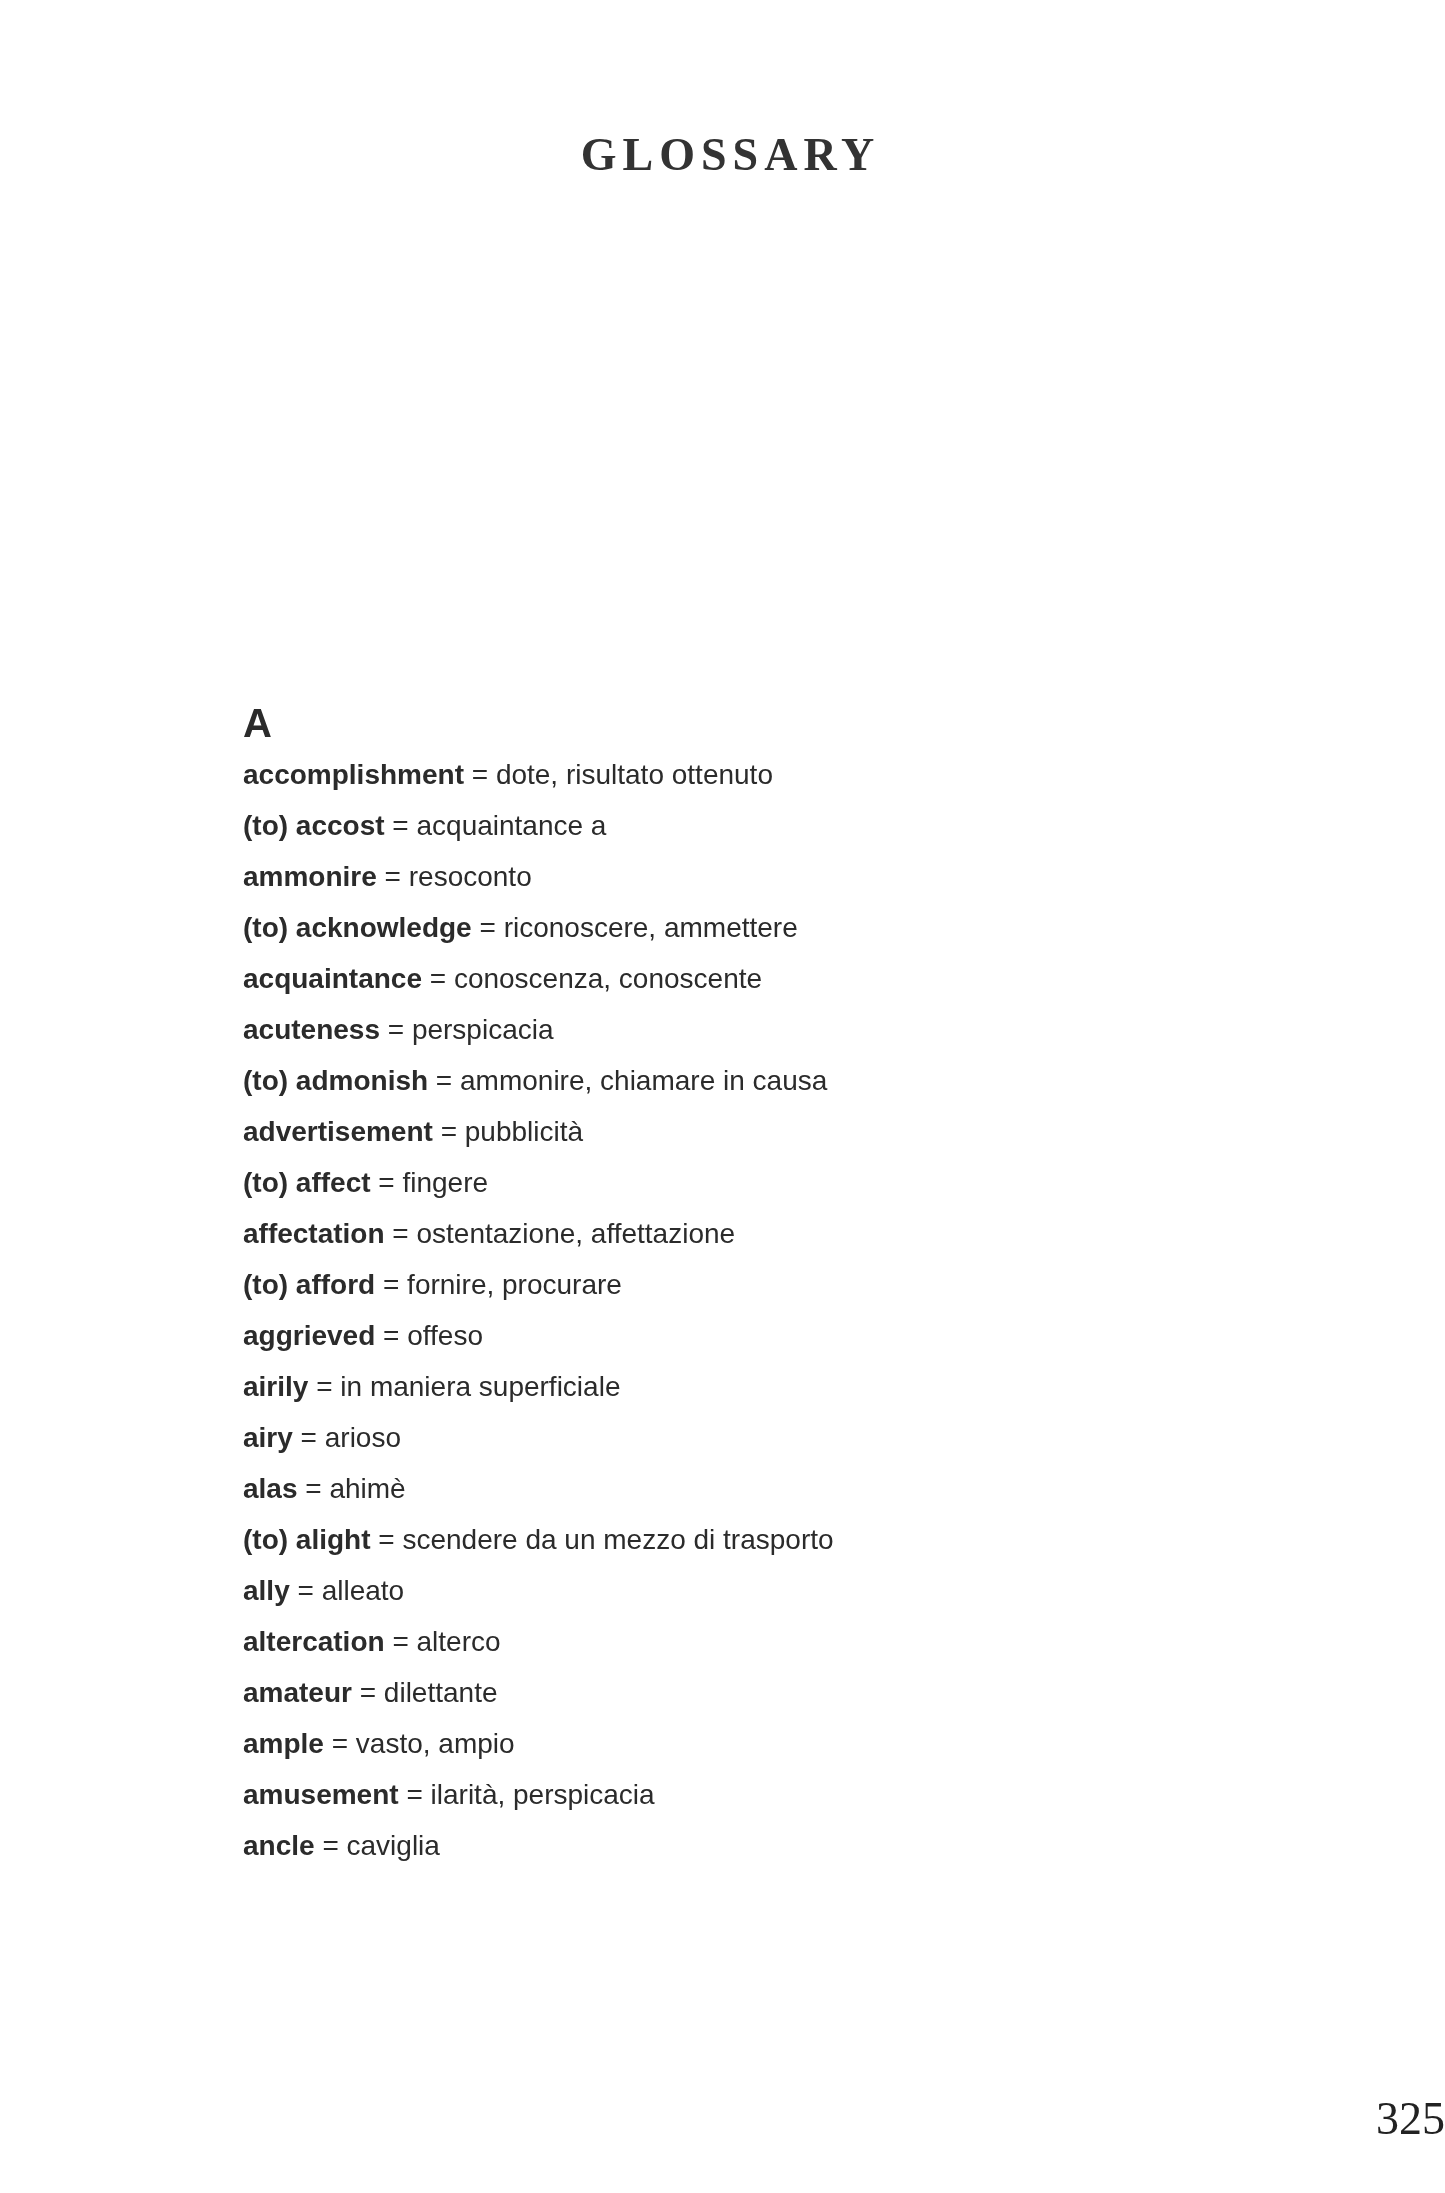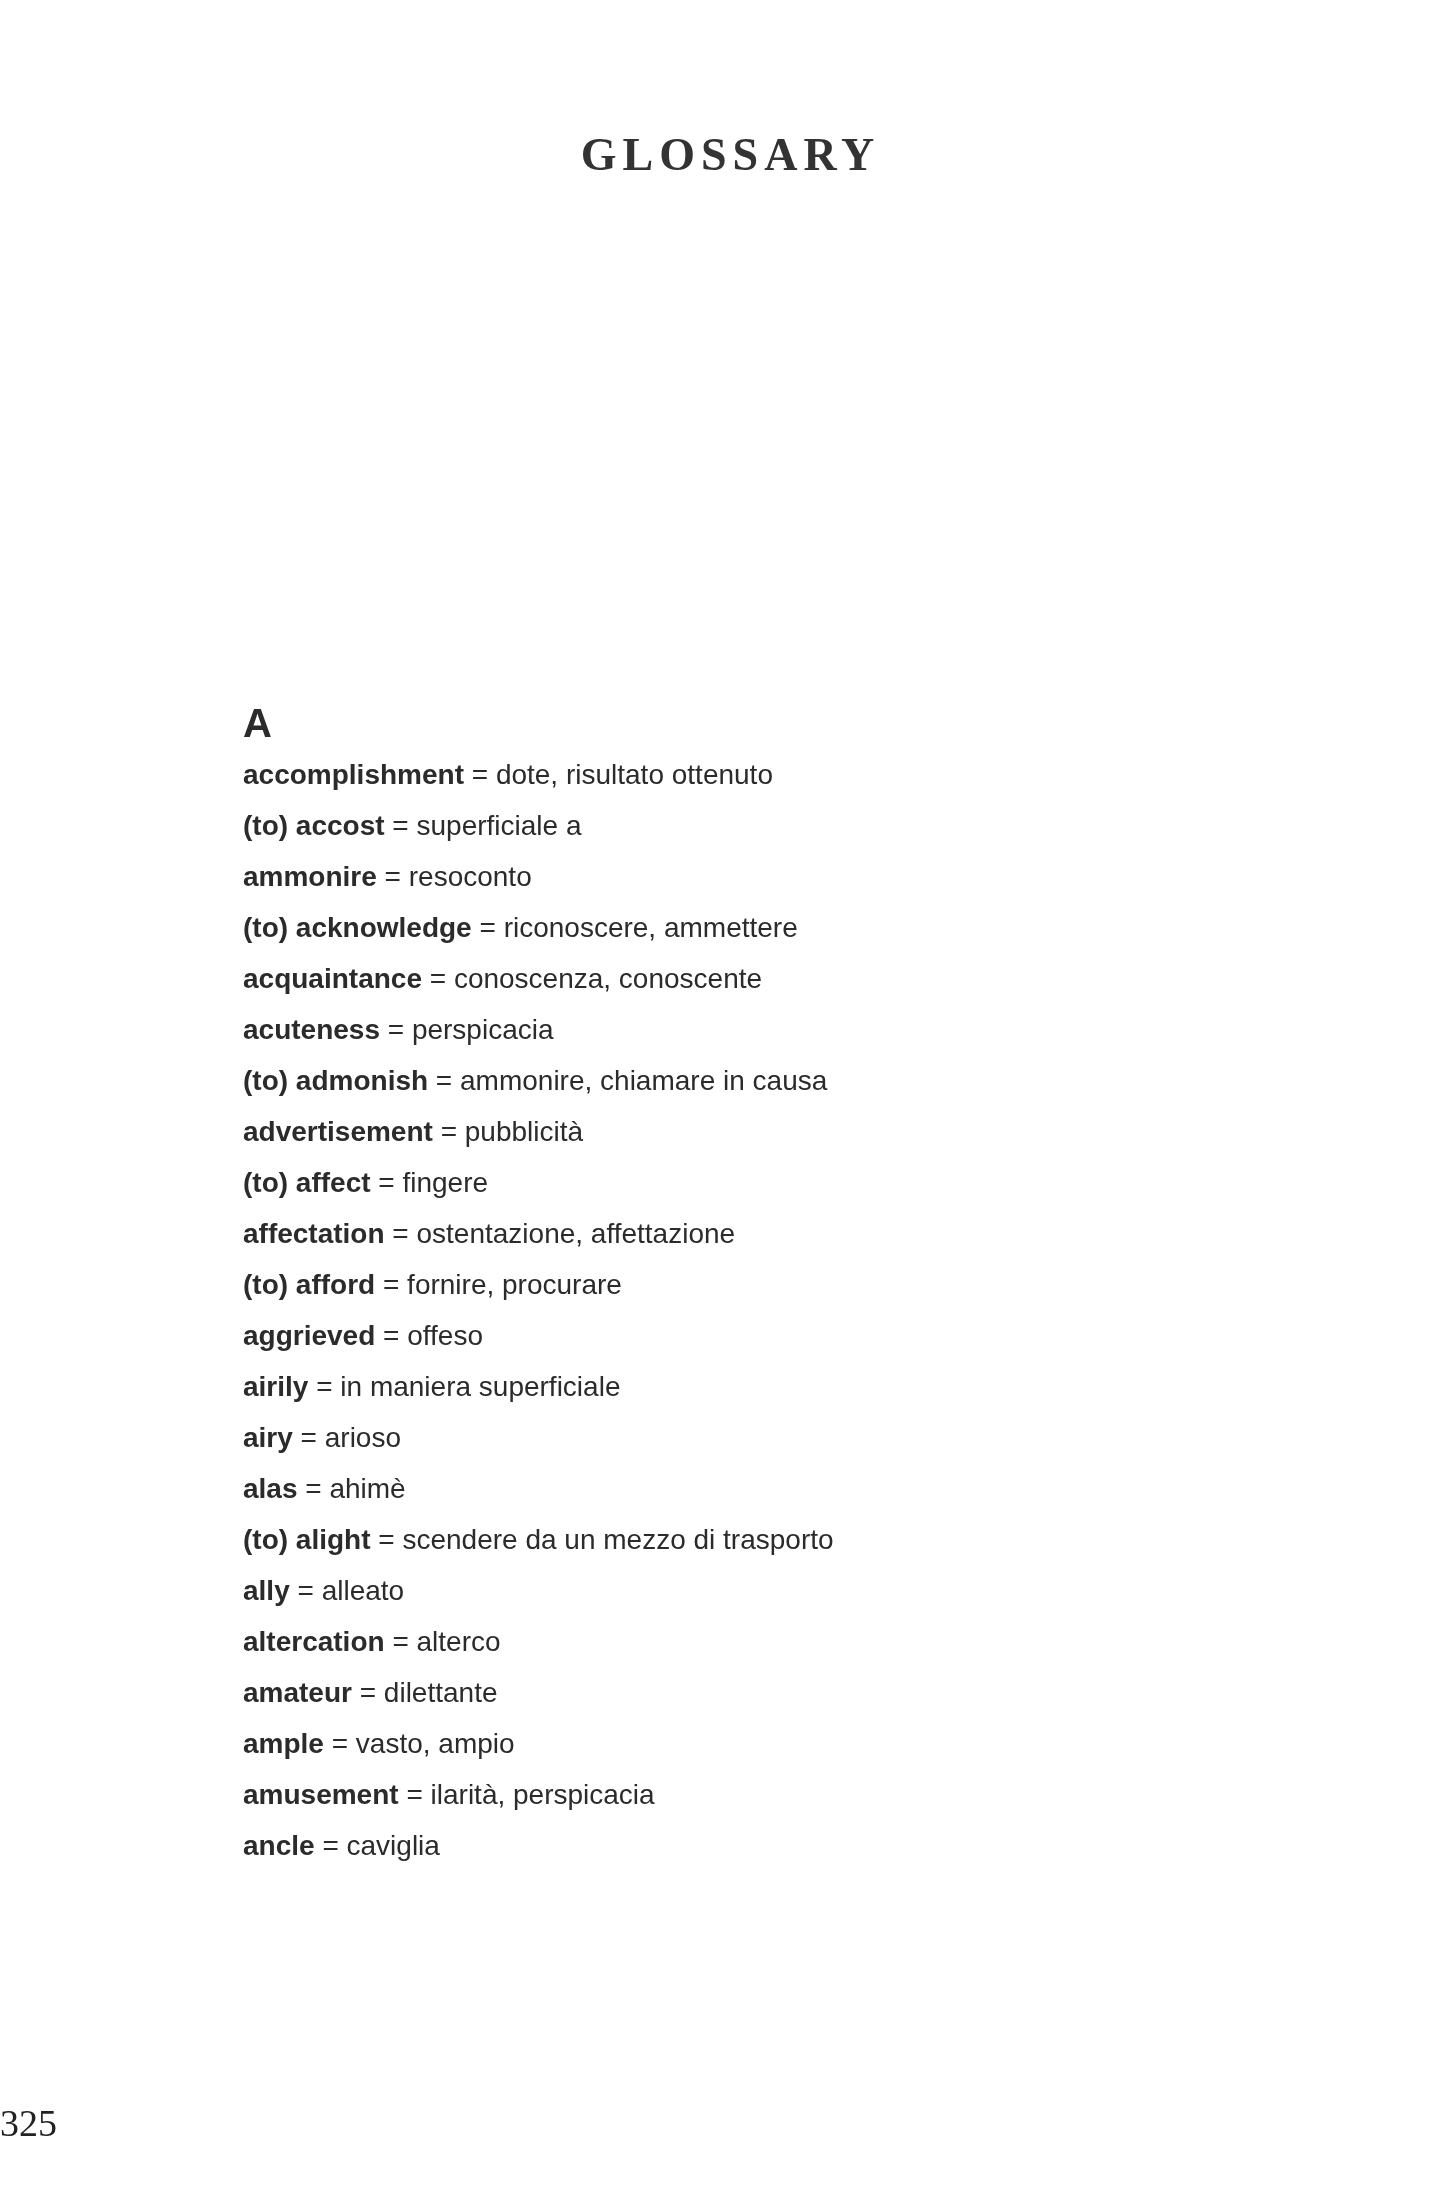--- a/index.html
+++ b/index.html
@@ -57,42 +57,42 @@
     font-weight: normal;
   }
   .entry .definition {
     font-weight: normal;
   }
   .page-number {
     position: absolute;
     bottom: 48px;
     left: 0;
     width: 100%;
-    text-align: left;
+    text-align: right;
     font-family: "Liberation Serif", serif;
-    font-size: 38px;
+    font-size: 46px;
     color: #222222;
   }
 </style>
 </head>
 <body>
 
 <div class="page">
 
   <h1 class="title">GLOSSARY</h1>
 
   <main class="content">
     <div class="section-letter">A</div>
     <ul class="entries">
   <li class="entry">
     <span class="term">accomplishment</span><span class="sep"> = </span><span class="definition">dote, risultato ottenuto</span>
   </li>
 
   <li class="entry">
-    <span class="term">(to) accost</span><span class="sep"> = </span><span class="definition">superficiale a</span>
+    <span class="term">(to) accost</span><span class="sep"> = </span><span class="definition">acquaintance a</span>
   </li>
 
   <li class="entry">
     <span class="term">ammonire</span><span class="sep"> = </span><span class="definition">resoconto</span>
   </li>
 
   <li class="entry">
     <span class="term">(to) acknowledge</span><span class="sep"> = </span><span class="definition">riconoscere, ammettere</span>
   </li>
 

